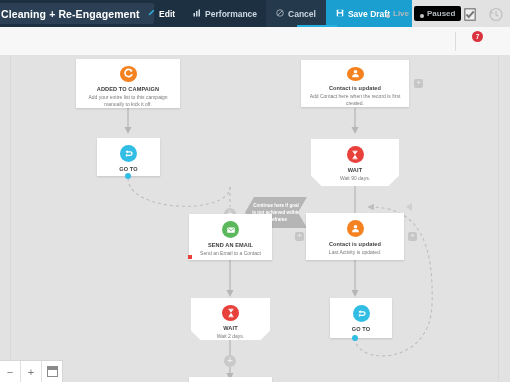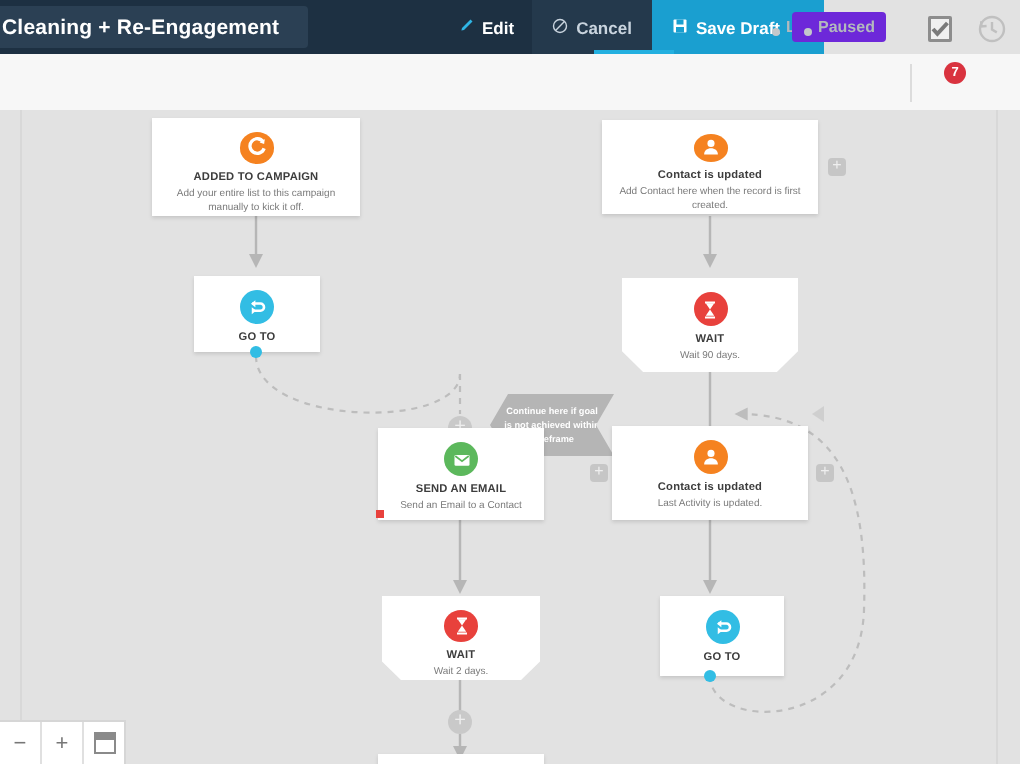--- a/index.html
+++ b/index.html
@@ -46,21 +46,21 @@
     position:absolute;left:0;top:27px;width:510px;height:28px;
     background:#f7f7f7;border-bottom:1px solid #dadada;
   }
   .statepill{
     position:absolute;top:6px;display:flex;align-items:flex-end;gap:3px;
     padding:3px 6px;border-radius:2px;font-size:8px;color:#b3b9bd;font-weight:bold;
     cursor:pointer;
   }
   .statepill .dot{width:4px;height:4px;border-radius:50%;background:#c3c8cb;}
   .pill-live{left:380px;}
-  .pill-paused{left:396px;background:#6d28d9;}
+  .pill-paused{left:414px;background:#000000;}
   .sub-sep{position:absolute;left:455px;top:32px;width:1px;height:19px;background:#dcdcdc;}
   .icon-btn{position:absolute;top:5px;width:18px;height:18px;cursor:pointer;}
   .chk-btn{left:461px;}
   .hist-btn{left:487px;}
   .badge{
     position:absolute;left:472px;top:31px;width:11px;height:11px;border-radius:50%;
     background:#d9333f;color:#fff;font-size:6.5px;font-weight:bold;
     display:flex;align-items:center;justify-content:center;
   }
   
@@ -135,20 +135,30 @@
 
   <div class="hdr-actions">
     <div class="hdr-item active">
       <span>
         <svg width="8" height="8" viewBox="0 0 16 16">
             <path d="M12.5 1.5l2 2-8.5 8.5-2.6.6.6-2.6z" fill="#2fb5e5"></path>
           </svg>
       </span>
       <span>Edit</span>
     </div>
+    <div class="hdr-item">
+      <span>
+        <svg width="8" height="8" viewBox="0 0 16 16">
+          <rect x="1" y="8" width="3" height="7" fill="#cfd9e2"></rect>
+          <rect x="6" y="4" width="3" height="11" fill="#cfd9e2"></rect>
+          <rect x="11" y="1" width="3" height="14" fill="#cfd9e2"></rect>
+        </svg>
+      </span>
+      <span>Performance</span>
+    </div>
     <div class="hdr-btn-cancel">
       <span>
         <svg width="8" height="8" viewBox="0 0 16 16">
           <circle cx="8" cy="8" r="6.5" fill="none" stroke="#c9d4de" stroke-width="1.4"></circle>
           <line x1="3.6" y1="12.4" x2="12.4" y2="3.6" stroke="#c9d4de" stroke-width="1.4"></line>
         </svg>
       </span>
       <span>Cancel</span>
     </div>
     <div class="hdr-btn-save">

